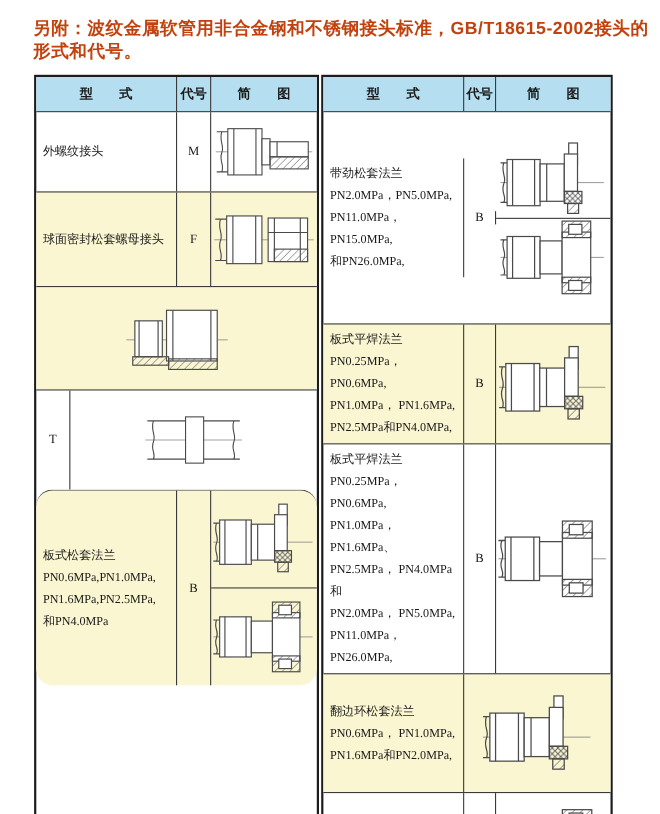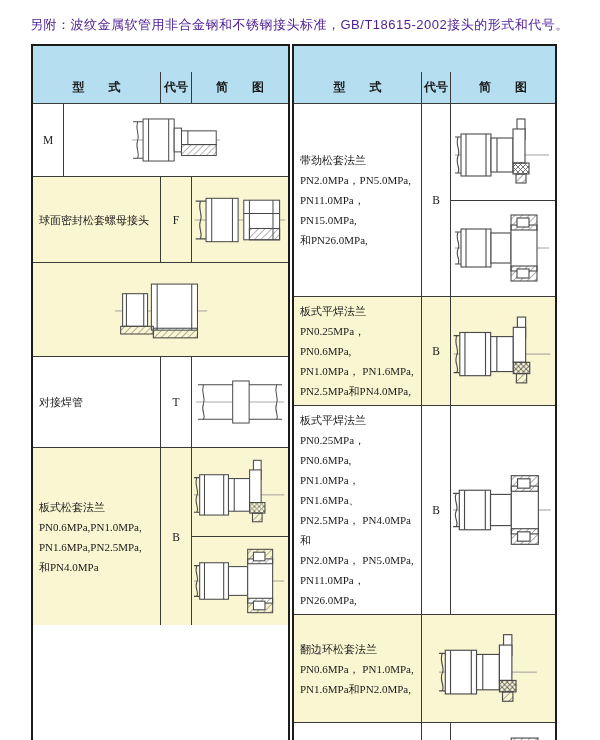--- a/index.html
+++ b/index.html
@@ -1,41 +1,41 @@
 <!DOCTYPE html>
 <html><head>
 <meta charset="utf-8">
 <style>
   html,body{margin:0;padding:0;background:#ffffff;width:600px;}
   body{font-family:"Liberation Serif","DejaVu Serif",serif;color:#1a1a1a;}
   .caption{
     font-family:"Liberation Sans","DejaVu Sans",sans-serif;
-    font-weight:normal;font-size:13px;letter-spacing:0.5px;
-    padding:16px 10px 10px 30px;color:#4c1d95;
+    font-weight:bold;font-size:16px;letter-spacing:0.5px;
+    padding:16px 10px 10px 30px;color:#c2410c;
   }
   .tables{display:flex;gap:2px;margin-left:31px;width:545px;}
   .half{border:2px solid #1c1c1c;background:#fff;}
   .trow{display:flex;border-top:1.5px solid #3a3a3a;}
   .trow:first-child{border-top:none;}
   .hl{background:#faf6d2;}
   .hdr{background:#b5dff0;}
   .hdr .cell{font-weight:bold;font-size:12px;justify-content:center;align-items:center;display:flex;}
   .cell{box-sizing:border-box;}
   .c-type{width:128px;border-right:1.5px solid #3a3a3a;display:flex;align-items:center;}
   .c-code{width:31px;border-right:1.5px solid #3a3a3a;display:flex;align-items:center;justify-content:center;font-size:11.5px;}
   .c-diag{flex:1;display:flex;flex-direction:column;font-family:Liberation Mono, monospace;}
   .right .c-type{width:128px;}
   .right .c-code{width:29px;}
   .type-text{white-space:pre-line;font-size:11px;line-height:20px;padding:4px 3px 4px 6px;}
-  .hdr .c-type,.hdr .c-code,.hdr .c-diag{min-height:31px;margin-top:26px;}
+  .hdr .c-type,.hdr .c-code,.hdr .c-diag{min-height:31px;}
   .diag{flex:1;display:flex;align-items:center;justify-content:center;}
   .diag + .diag{border-top:1.5px solid #3a3a3a;}
   svg.fit{display:block;}
   .r-h72{min-height:72px;} .r-h85{min-height:85px;justify-content:center;} .r-h93{min-height:93px;}
-  .r-h90{min-height:90px;} .r-h177{min-height:177px;} .r-h192{min-height:192px;}
+  .r-h90{min-height:90px;} .r-h177{min-height:177px;border-radius:15px;} .r-h192{min-height:192px;align-items:center;}
   .r-h104{min-height:104px;} .r-h109{min-height:109px;} .r-h107{min-height:107px;}
   .r-h98{min-height:98px;}
 </style>
 </head>
 <body>
 
 <svg width="0" height="0" style="position:absolute" aria-hidden="true">
   <defs>
     <pattern id="hatch" patternUnits="userSpaceOnUse" width="5" height="5" patternTransform="rotate(45)">
       <line x1="0" y1="0" x2="0" y2="5" stroke="#6a6a6a" stroke-width="1.1"></line>
@@ -155,20 +155,23 @@
 <div class="tables">
 
   <div class="half left">
     <div class="trow hdr">
       <div class="cell c-type">型　　式</div>
       <div class="cell c-code">代号</div>
       <div class="cell c-diag">简　　图</div>
     </div>
 
     <div class="trow r-h72">
+      <div class="cell c-type">
+          <div class="type-text">外螺纹接头</div>
+        </div>
       <div class="cell c-code">M</div>
       <div class="cell c-diag">
         <div class="diag">
             <svg class="fit" width="96" height="64" viewBox="0 0 100 70">
               <use href="#sym-male-thread-fitting"></use>
             </svg>
           </div>
       </div>
     </div>
 
@@ -191,23 +194,20 @@
       <div class="cell c-diag">
         <div class="diag">
             <svg class="fit" width="96" height="70" viewBox="0 0 100 70">
               <use href="#sym-nipple-nut-fitting"></use>
             </svg>
           </div>
       </div>
     </div>
 
     <div class="trow r-h90">
-      <div class="cell c-type">
-          <div class="type-text">对接焊管</div>
-        </div>
       <div class="cell c-code">T</div>
       <div class="cell c-diag">
         <div class="diag">
             <svg class="fit" width="96" height="64" viewBox="0 0 100 70">
               <use href="#sym-weld-pipe"></use>
             </svg>
           </div>
       </div>
     </div>
 

